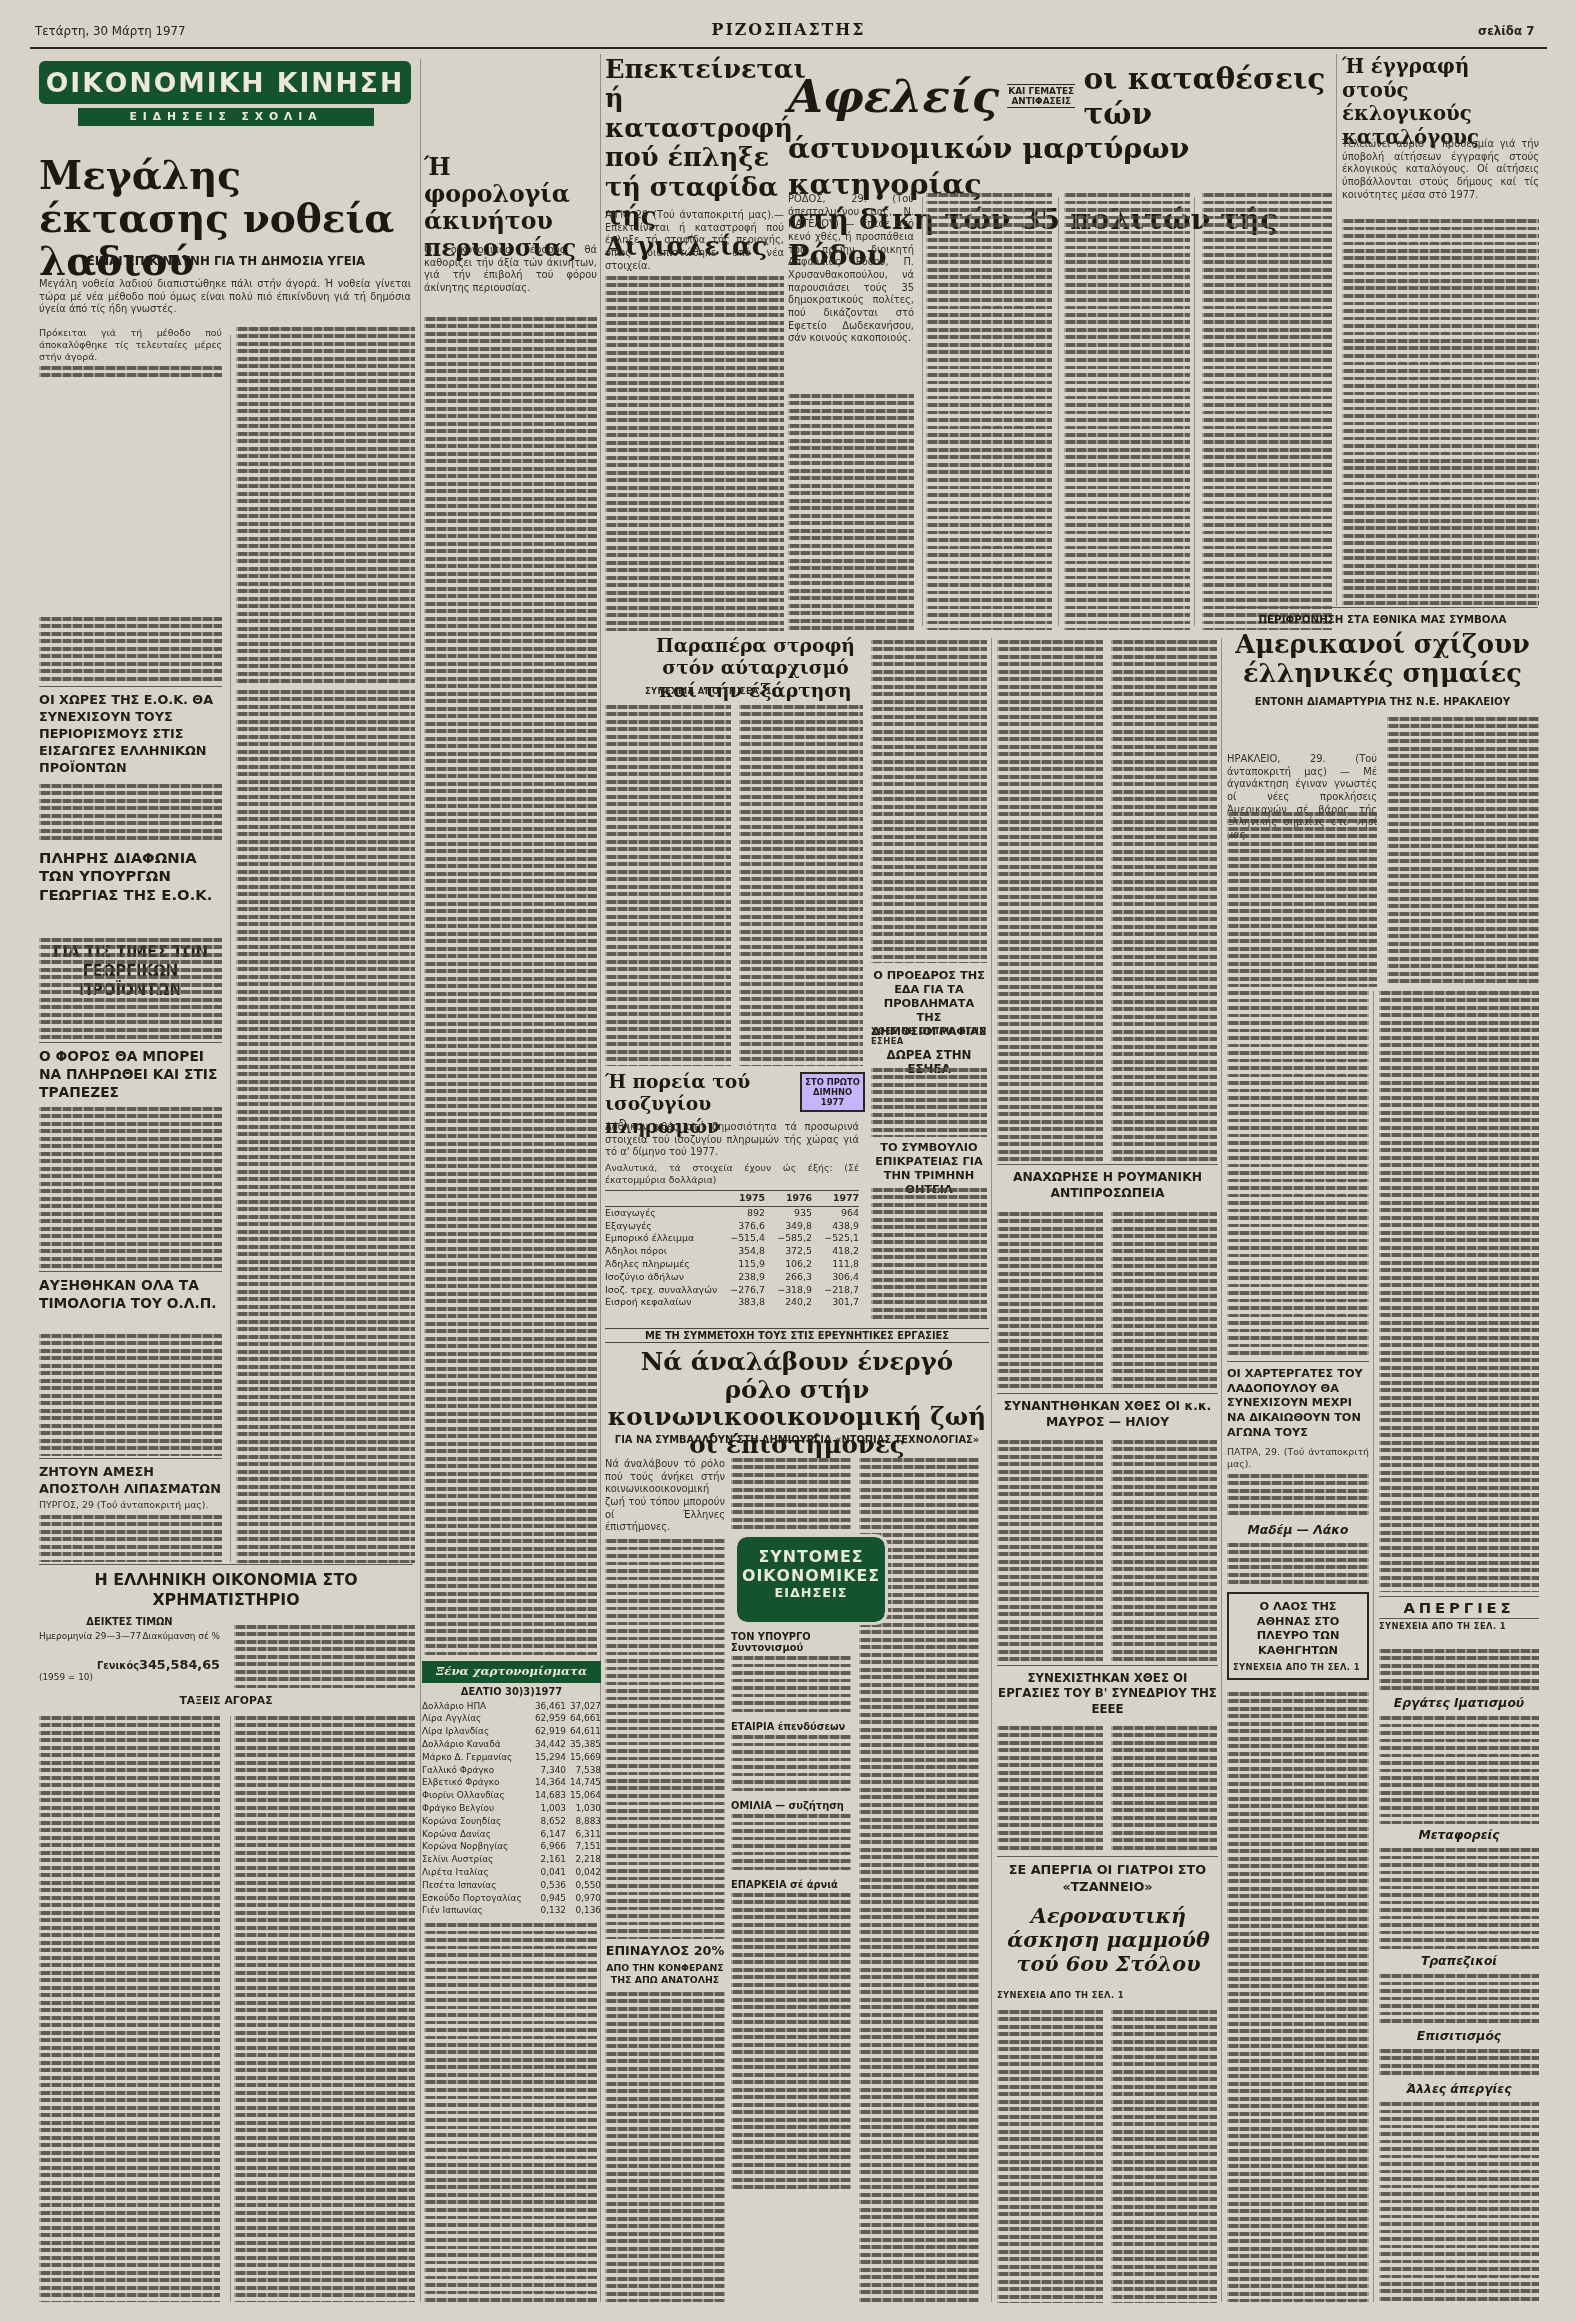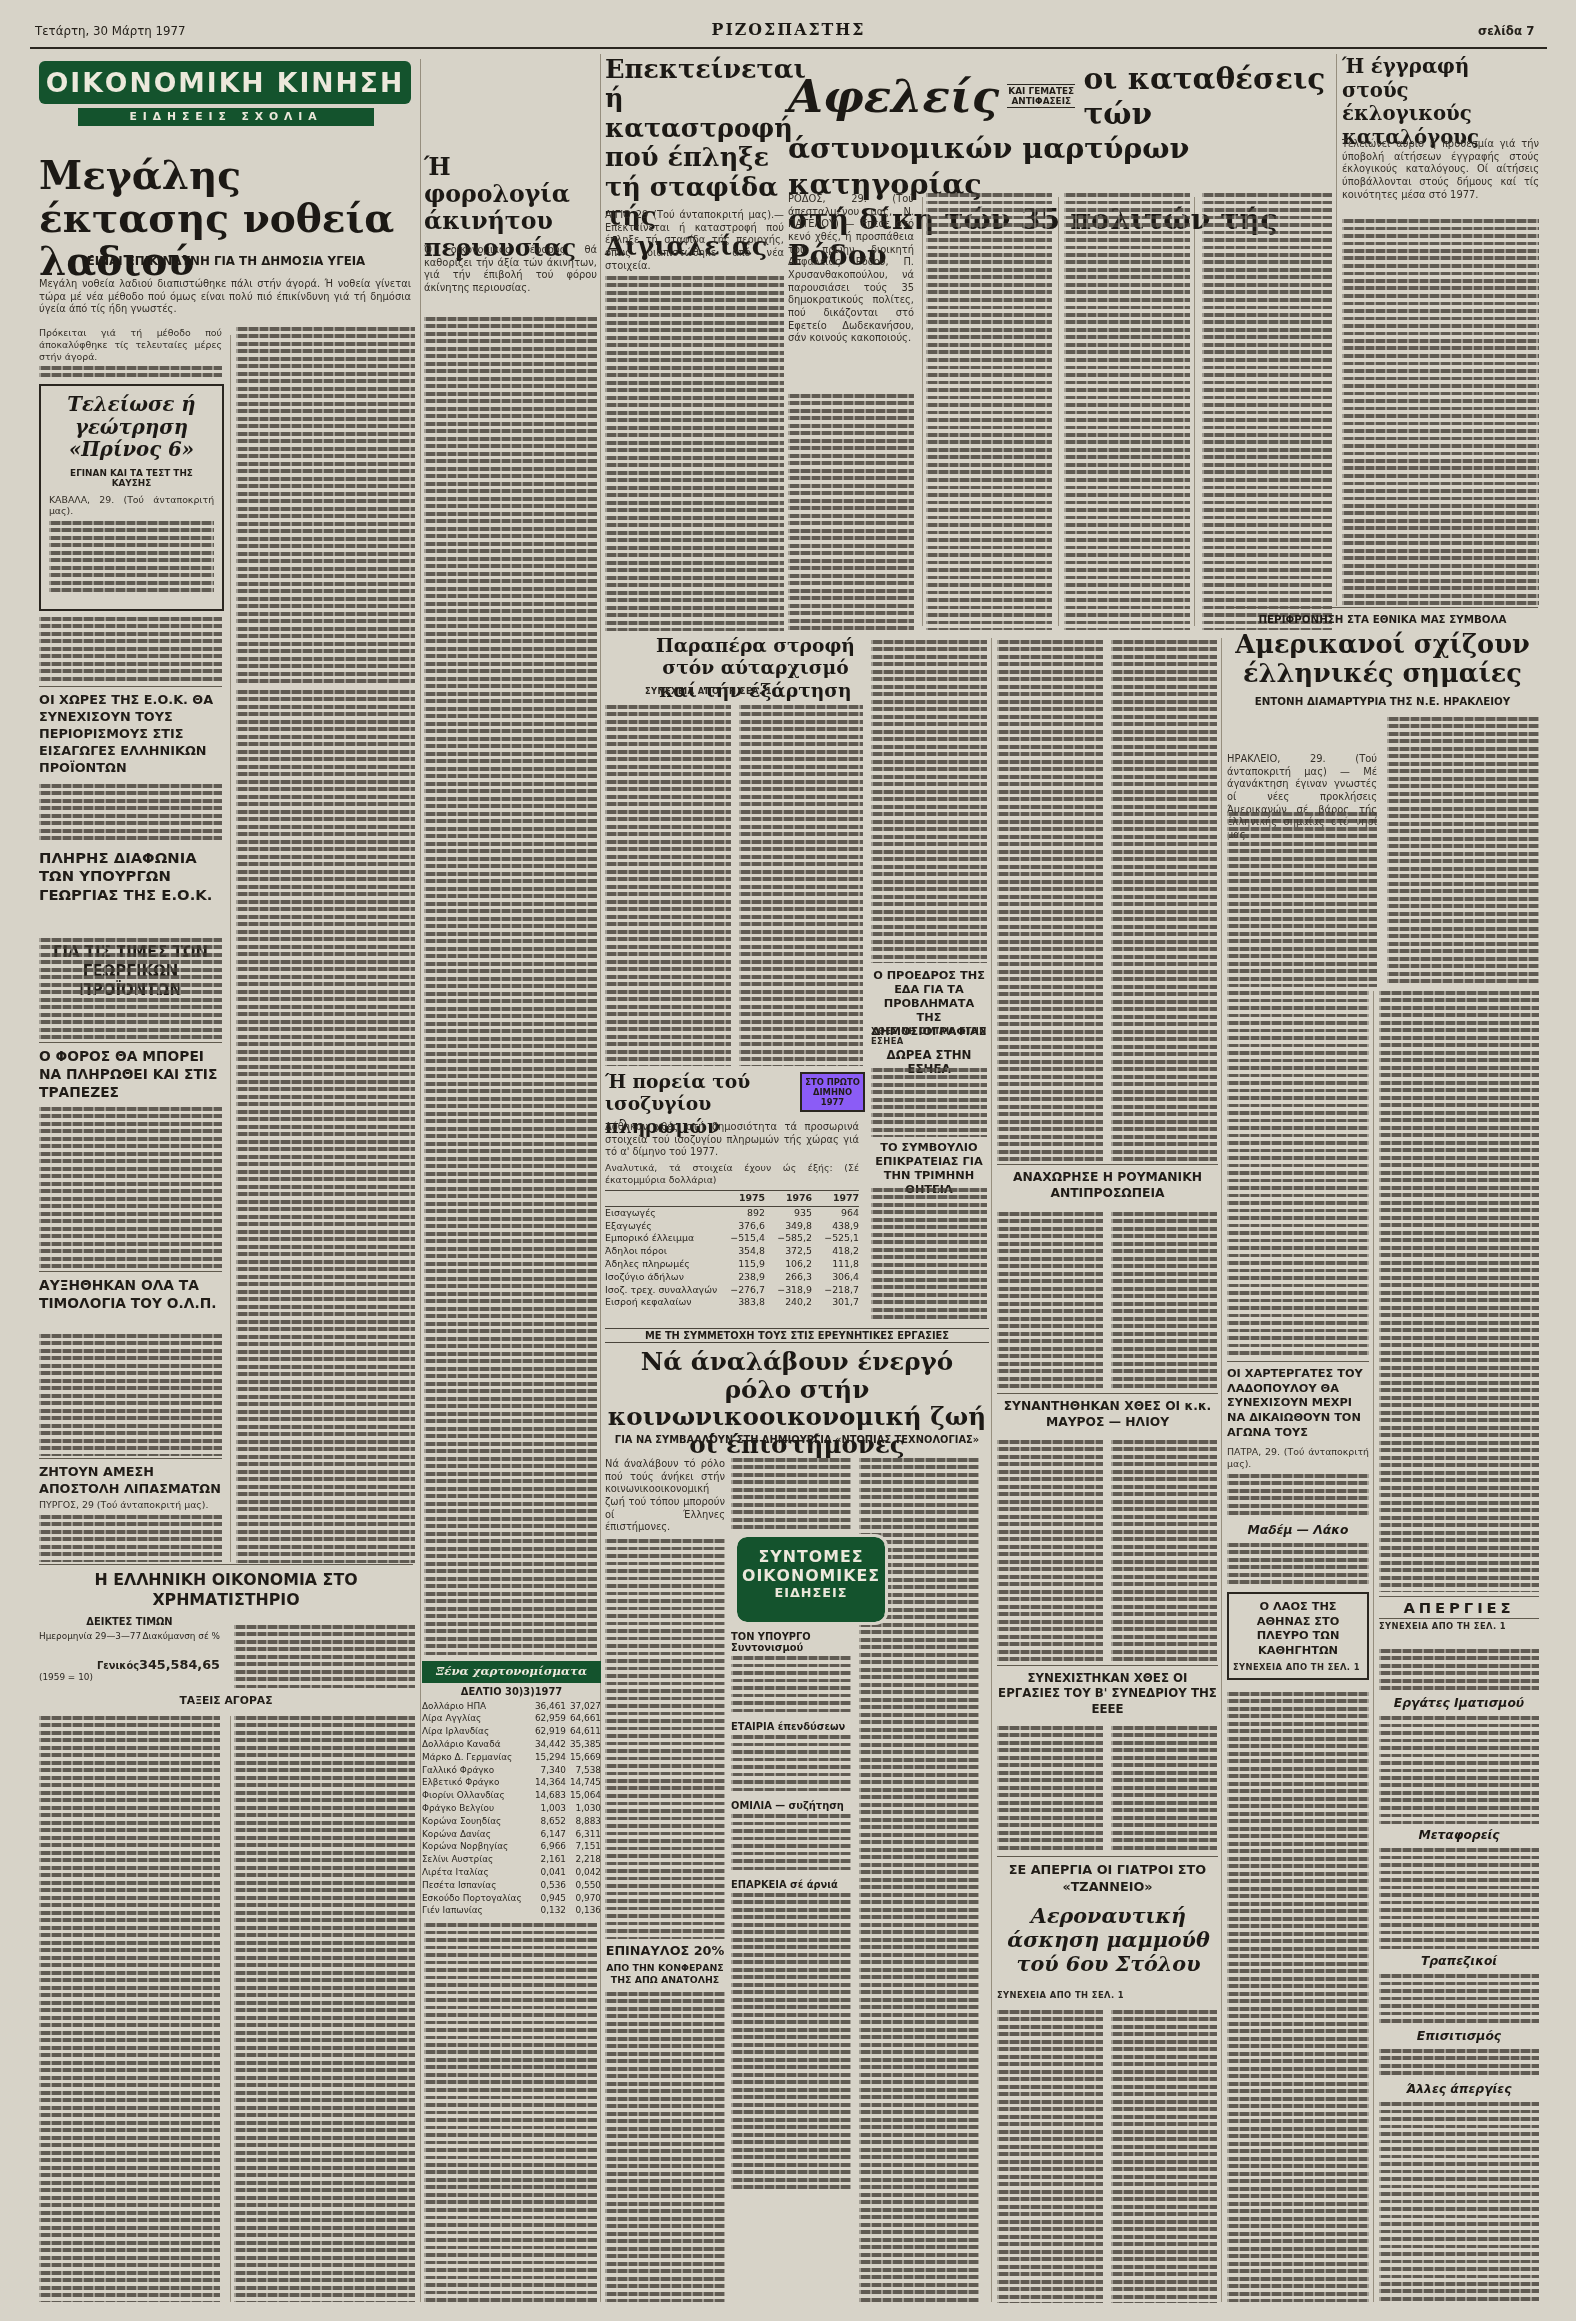--- a/index.html
+++ b/index.html
@@ -54,26 +54,20 @@
 
   <div class="abs blackbox ctr" style="left:39px;top:61px;width:372px;height:43px;border-radius:5.9px;line-height:43px;font-size:26.6px;font-weight:bold;letter-spacing:2px;">ΟΙΚΟΝΟΜΙΚΗ ΚΙΝΗΣΗ</div>
   <div class="abs blackbox ctr" style="left:78px;top:108px;width:296px;height:17.7px;line-height:17.7px;font-size:10.8px;font-weight:bold;letter-spacing:5.9px;">ΕΙΔΗΣΕΙΣ ΣΧΟΛΙΑ</div>
 
   <div class="abs serif" style="left:39px;top:154px;width:374px;font-size:39px;line-height:1.1;">Μεγάλης έκτασης νοθεία λαδιού</div>
   <div class="abs caps ctr" style="left:39px;top:254px;width:374px;font-size:11.8px;">ΕΙΝΑΙ ΕΠΙΚΙΝΔΥΝΗ ΓΙΑ ΤΗ ΔΗΜΟΣΙΑ ΥΓΕΙΑ</div>
   <div class="abs lead" style="left:39px;top:278px;width:372px;">Μεγάλη νοθεία λαδιού διαπιστώθηκε πάλι στήν άγορά. Ή νοθεία γίνεται τώρα μέ νέα μέθοδο πού όμως είναι πολύ πιό έπικίνδυνη γιά τή δημόσια ύγεία άπό τίς ήδη γνωστές.</div>
   <div class="abs small-lead" style="left:39px;top:327px;width:183px;">Πρόκειται γιά τή μέθοδο πού άποκαλύφθηκε τίς τελευταίες μέρες στήν άγορά.</div>
   <div class="abs fx" style="left:39px;top:366px;width:183px;height:13.8px;"></div>
 
-  <div class="abs" style="left:39px;top:384px;width:185px;height:227px;border:2px solid #2a2620;background:#d7d3c8;box-sizing:border-box;padding:7.9px;">
-    <div class="serif ctr" style="font-size:19.7px;font-style:italic;line-height:1.15;">Τελείωσε ή γεώτρηση «Πρίνος 6»</div>
-    <div class="caps ctr" style="font-size:8.9px;margin-top:5.9px;">ΕΓΙΝΑΝ ΚΑΙ ΤΑ ΤΕΣΤ ΤΗΣ ΚΑΥΣΗΣ</div>
-    <div class="small-lead" style="margin-top:5.9px;">ΚΑΒΑΛΑ, 29. (Τού άνταποκριτή μας).</div>
-    <div class="fx" style="margin-top:3.9px;height:75px;"></div>
-  </div>
   <div class="abs fx" style="left:39px;top:617px;width:183px;height:67px;"></div>
   <div class="abs fx" style="left:236px;top:327px;width:179px;height:357px;"></div>
 
   <div class="abs serif" style="left:424px;top:154px;width:173px;font-size:23.6px;line-height:1.15;">Ή φορολογία άκινήτου περιουσίας</div>
   <div class="abs lead" style="left:424px;top:244px;width:173px;">Ό οίκονομικός έφορος θά καθορίζει τήν άξία τών άκινήτων, γιά τήν έπιβολή τού φόρου άκίνητης περιουσίας.</div>
   <div class="abs fx" style="left:424px;top:317px;width:173px;height:1338px;"></div>
 
   <div class="abs hr" style="left:39px;top:686px;width:183px;"></div>
   <div class="abs caps" style="left:39px;top:692px;width:183px;font-size:12.8px;line-height:1.32;">ΟΙ ΧΩΡΕΣ ΤΗΣ Ε.Ο.Κ. ΘΑ ΣΥΝΕΧΙΣΟΥΝ ΤΟΥΣ ΠΕΡΙΟΡΙΣΜΟΥΣ ΣΤΙΣ ΕΙΣΑΓΩΓΕΣ ΕΛΛΗΝΙΚΩΝ ΠΡΟΪΟΝΤΩΝ</div>
   <div class="abs fx" style="left:39px;top:784px;width:183px;height:59px;"></div>
@@ -250,21 +244,21 @@
 
   <div class="abs fx" style="left:871px;top:640px;width:116px;height:323px;"></div>
   <div class="abs caps ctr" style="left:871px;top:969px;width:116px;font-size:11.3px;line-height:1.25;">Ο ΠΡΟΕΔΡΟΣ ΤΗΣ ΕΔΑ ΓΙΑ ΤΑ ΠΡΟΒΛΗΜΑΤΑ ΤΗΣ ΔΗΜΟΣΙΟΓΡΑΦΙΑΣ</div>
   <div class="abs tag" style="left:871px;top:1026px;width:116px;">ΧΘΕΣΙΝΗ ΟΜΙΛΙΑ ΣΤΗΝ ΕΣΗΕΑ</div>
   <div class="abs caps ctr" style="left:871px;top:1048px;width:116px;font-size:11.8px;">ΔΩΡΕΑ ΣΤΗΝ ΕΣΗΕΑ</div>
   <div class="abs fx" style="left:871px;top:1068px;width:116px;height:69px;"></div>
   <div class="abs caps ctr" style="left:871px;top:1141px;width:116px;font-size:11.3px;line-height:1.25;">ΤΟ ΣΥΜΒΟΥΛΙΟ ΕΠΙΚΡΑΤΕΙΑΣ ΓΙΑ ΤΗΝ ΤΡΙΜΗΝΗ ΘΗΤΕΙΑ</div>
   <div class="abs fx" style="left:871px;top:1188px;width:116px;height:132px;"></div>
 
   <div class="abs serif" style="left:605px;top:1070px;width:193px;font-size:18.7px;line-height:1.2;">Ή πορεία τού ισοζυγίου πληρωμών</div>
-  <div class="abs ctr" style="left:800px;top:1072px;width:59px;border:2px solid #2a2620;padding:3px 1px;background:#8b5cf6;">
+  <div class="abs ctr" style="left:800px;top:1072px;width:59px;border:2px solid #2a2620;padding:3px 1px;background:#c4b5fd;">
     <div class="caps" style="font-size:8.4px;">ΣΤΟ ΠΡΩΤΟ</div>
     <div class="caps" style="font-size:8.4px;">ΔΙΜΗΝΟ 1977</div>
   </div>
   <div class="abs lead" style="left:605px;top:1121px;width:254px;">Δόθηκαν χθές στή δημοσιότητα τά προσωρινά στοιχεία τού ισοζυγίου πληρωμών τής χώρας γιά τό α' δίμηνο τού 1977.</div>
   <div class="abs small-lead" style="left:605px;top:1162px;width:254px;">Αναλυτικά, τά στοιχεία έχουν ώς έξής: (Σέ έκατομμύρια δολλάρια)</div>
   <div class="abs" style="left:605px;top:1190px;width:254px;">
     <div class="bp-head">
       <span class="bp-lbl"></span>
       <span class="bp-v">1975</span>
       <span class="bp-v">1976</span>

